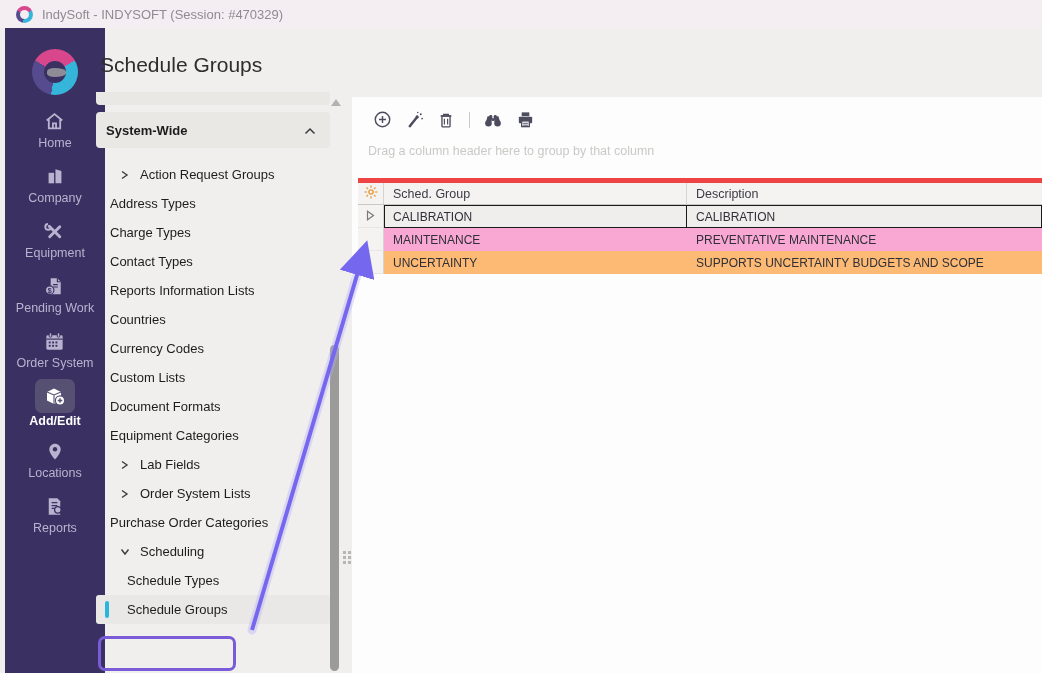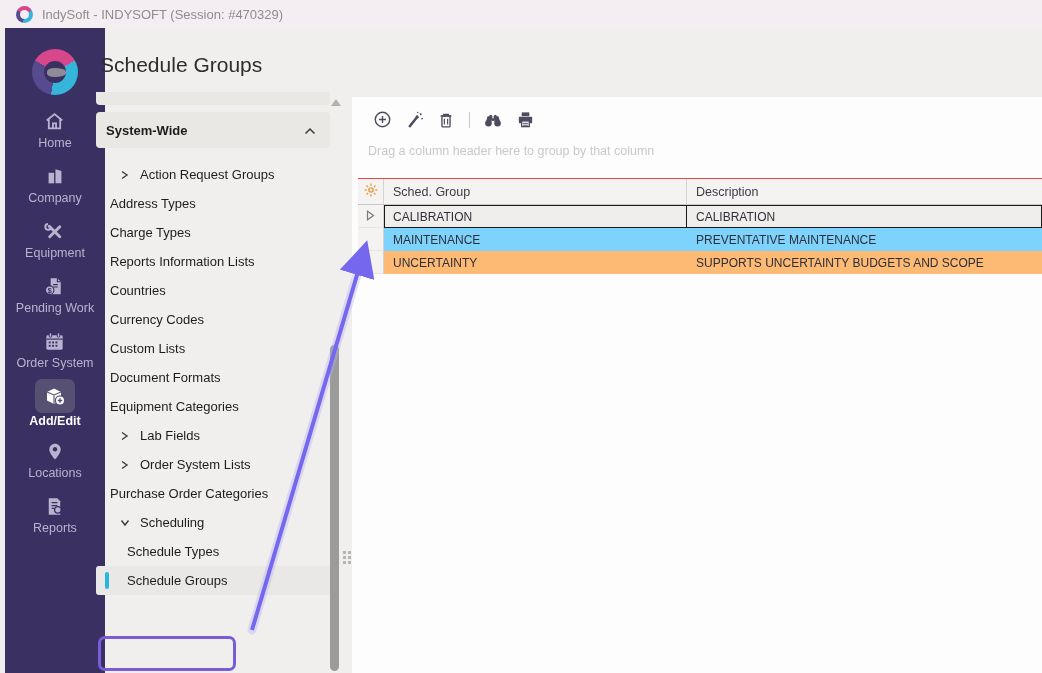--- a/index.html
+++ b/index.html
@@ -54,32 +54,32 @@
 
   
   .rightpanel { position:absolute; left:352px; top:97px; right:0; bottom:0; background:#fdfdfd; }
   .toolbar { padding:14px 0 0 20px; display:flex; align-items:center; gap:12px; height:31px; }
   .tool-btn { width:20px; height:20px; display:flex; align-items:center; justify-content:center; color:#4c4c5e; cursor:pointer; }
   .tool-sep { width:1px; height:16px; background:#c9c9c9; margin:0 1px; }
   .group-hint { margin:16px 0 0 16px; font-size:12.5px; color:#cbc9c6; height:14px; }
 
   
   .grid { margin:20px 0 0 6px; }
-  .t-head { display:flex; height:27px; background:#f4f3f1; border-top:1px solid #ef4444; border-bottom:1px solid #c9c8c6; }
+  .t-head { display:flex; height:27px; background:#f4f3f1; border-top:5px solid #ef4444; border-bottom:1px solid #c9c8c6; }
   .t-ind { width:26px; flex:0 0 26px; background:#f4f3f1; border-right:1px solid #d5d3d0; display:flex; align-items:center; justify-content:center; }
   .t-col-group { width:303px; flex:0 0 303px; display:flex; align-items:center; padding-left:9px; border-right:1px solid #d5d3d0; }
   .t-col-desc { flex:1; display:flex; align-items:center; padding-left:9px; }
   .t-head .h-lbl { font-size:12.5px; color:#3b3b46; }
   .t-row { display:flex; height:23px; }
   .t-row .row-body { display:flex; flex:1; }
   .t-row .cell { font-size:12px; color:#2f2f38; display:flex; align-items:center; padding-left:9px; }
   .t-row .cell.c1 { width:303px; flex:0 0 303px; }
   .t-row .cell.c2 { flex:1; }
   .t-row.r-even .row-body { background:#fdba74; }
-  .t-row.r-odd .row-body { background:#7dd3fc; }
+  .t-row.r-odd .row-body { background:#f9a8d4; }
   .t-row.selected .row-body { background:#efeeec; outline:1px solid #1a1a1a; outline-offset:-1px; }
   .t-row.selected .cell.c1 { border-right:1px solid #1a1a1a; }
   .t-row .t-ind { border-bottom:1px solid #e7e6e4; }
 
   
   .anno-box { position:absolute; left:98px; top:636px; width:138px; height:35px; border:3px solid #7a5cd8; border-radius:7px; z-index:40; pointer-events:none; }
   .anno-arrow { position:absolute; left:0; top:0; width:1042px; height:673px; z-index:50; pointer-events:none; }
 </style>
 </head>
 <body>
@@ -221,20 +221,23 @@
             <path d="M2 1.5 L7 5 L2 8.5" fill="none" stroke="#3c3c3c" stroke-width="1.4"></path>
           </svg>
         </span>
         <span>Action Request Groups</span>
       </div>
       <div class="nav-item ind0">
         <span>Address Types</span>
       </div>
       <div class="nav-item ind0">
         <span>Charge Types</span>
+      </div>
+      <div class="nav-item ind0">
+        <span>Contact Types</span>
       </div>
       <div class="nav-item ind0">
         <span>Reports Information Lists</span>
       </div>
       <div class="nav-item ind0">
         <span>Countries</span>
       </div>
       <div class="nav-item ind0">
         <span>Currency Codes</span>
       </div>

